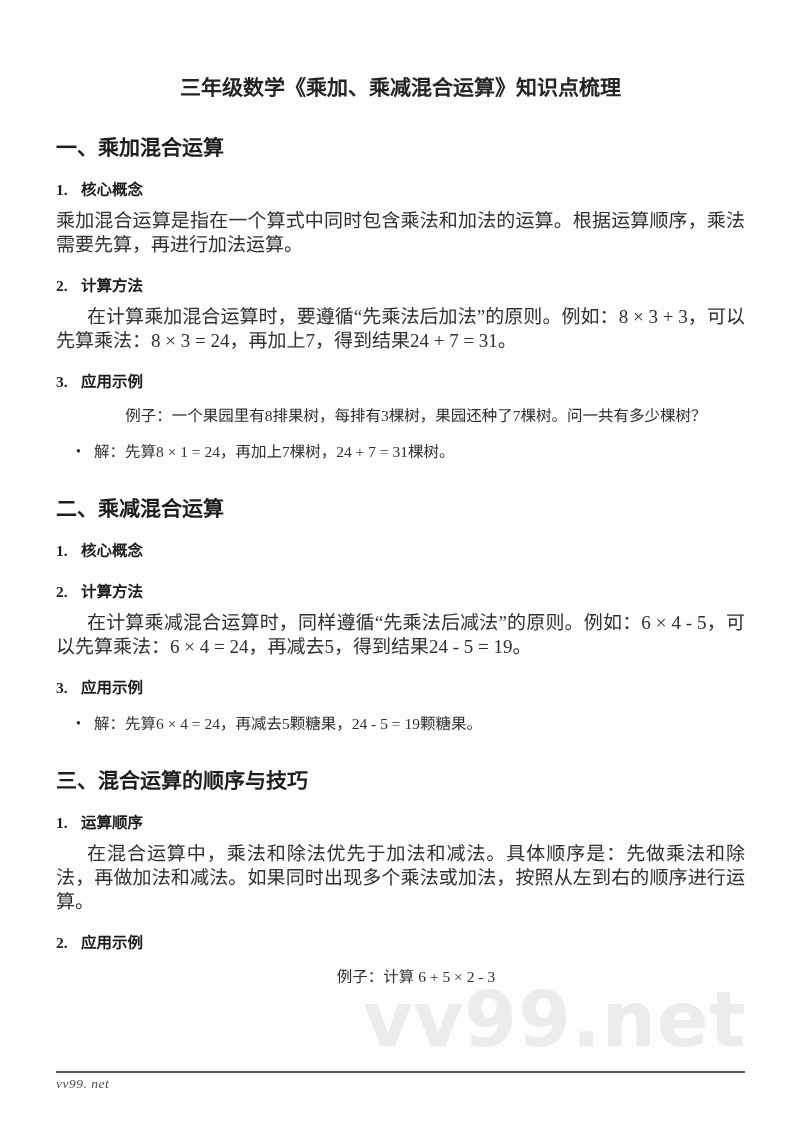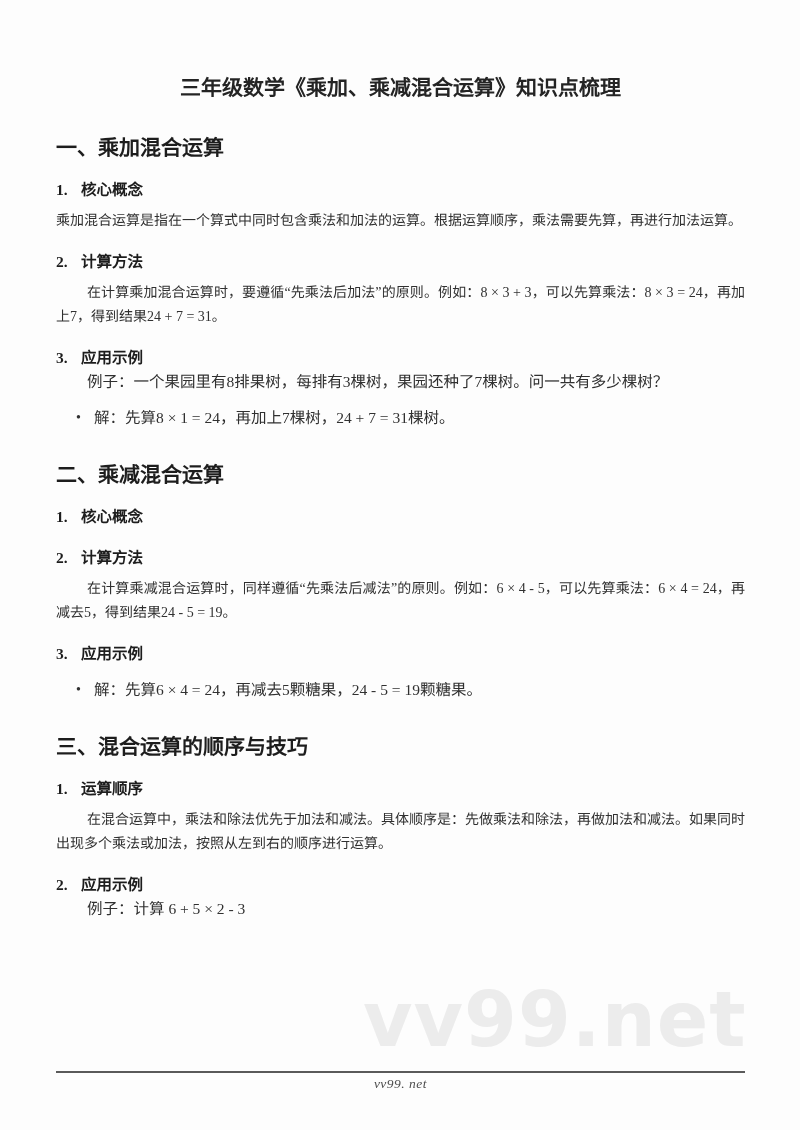--- a/index.html
+++ b/index.html
@@ -66,33 +66,34 @@
   }
   .sub-heading .num {
     flex: none;
     width: 25px;
     font-family: "Liberation Serif", "DejaVu Serif", serif;
     font-weight: bold;
   }
 
   .para {
     margin: 7px 0 0 0;
-    font-size: 14px;
+    font-size: 19px;
     line-height: 24px;
     text-align: justify;
     color: #303030;
   }
   .para.indent { text-indent: 31px; }
 
   .example {
-    margin: 0 0 0 0;
+    margin: 10px 0 0 0;
     padding-left: 31px;
     font-size: 15.5px;
     line-height: 24px;
     color: #303030;
+    text-align: center;
   }
 
   .solution {
     margin: 12px 0 0 0;
     display: flex;
     padding-left: 20px;
     font-size: 15.5px;
     line-height: 24px;
     color: #303030;
   }
@@ -105,21 +106,21 @@
   .footer {
     position: absolute;
     left: 56px;
     right: 55px;
     top: 1071px;
     z-index: 1;
     border-top: 2px solid #5a5a5a;
   }
   .footer-text {
     margin-top: 3px;
-    text-align: center;
+    text-align: left;
     font-style: italic;
     font-size: 13.5px;
     letter-spacing: 0.5px;
     color: #4e4e4e;
     font-family: "Liberation Serif", "DejaVu Serif", serif;
   }
 </style>
 </head>
 <body>
 

